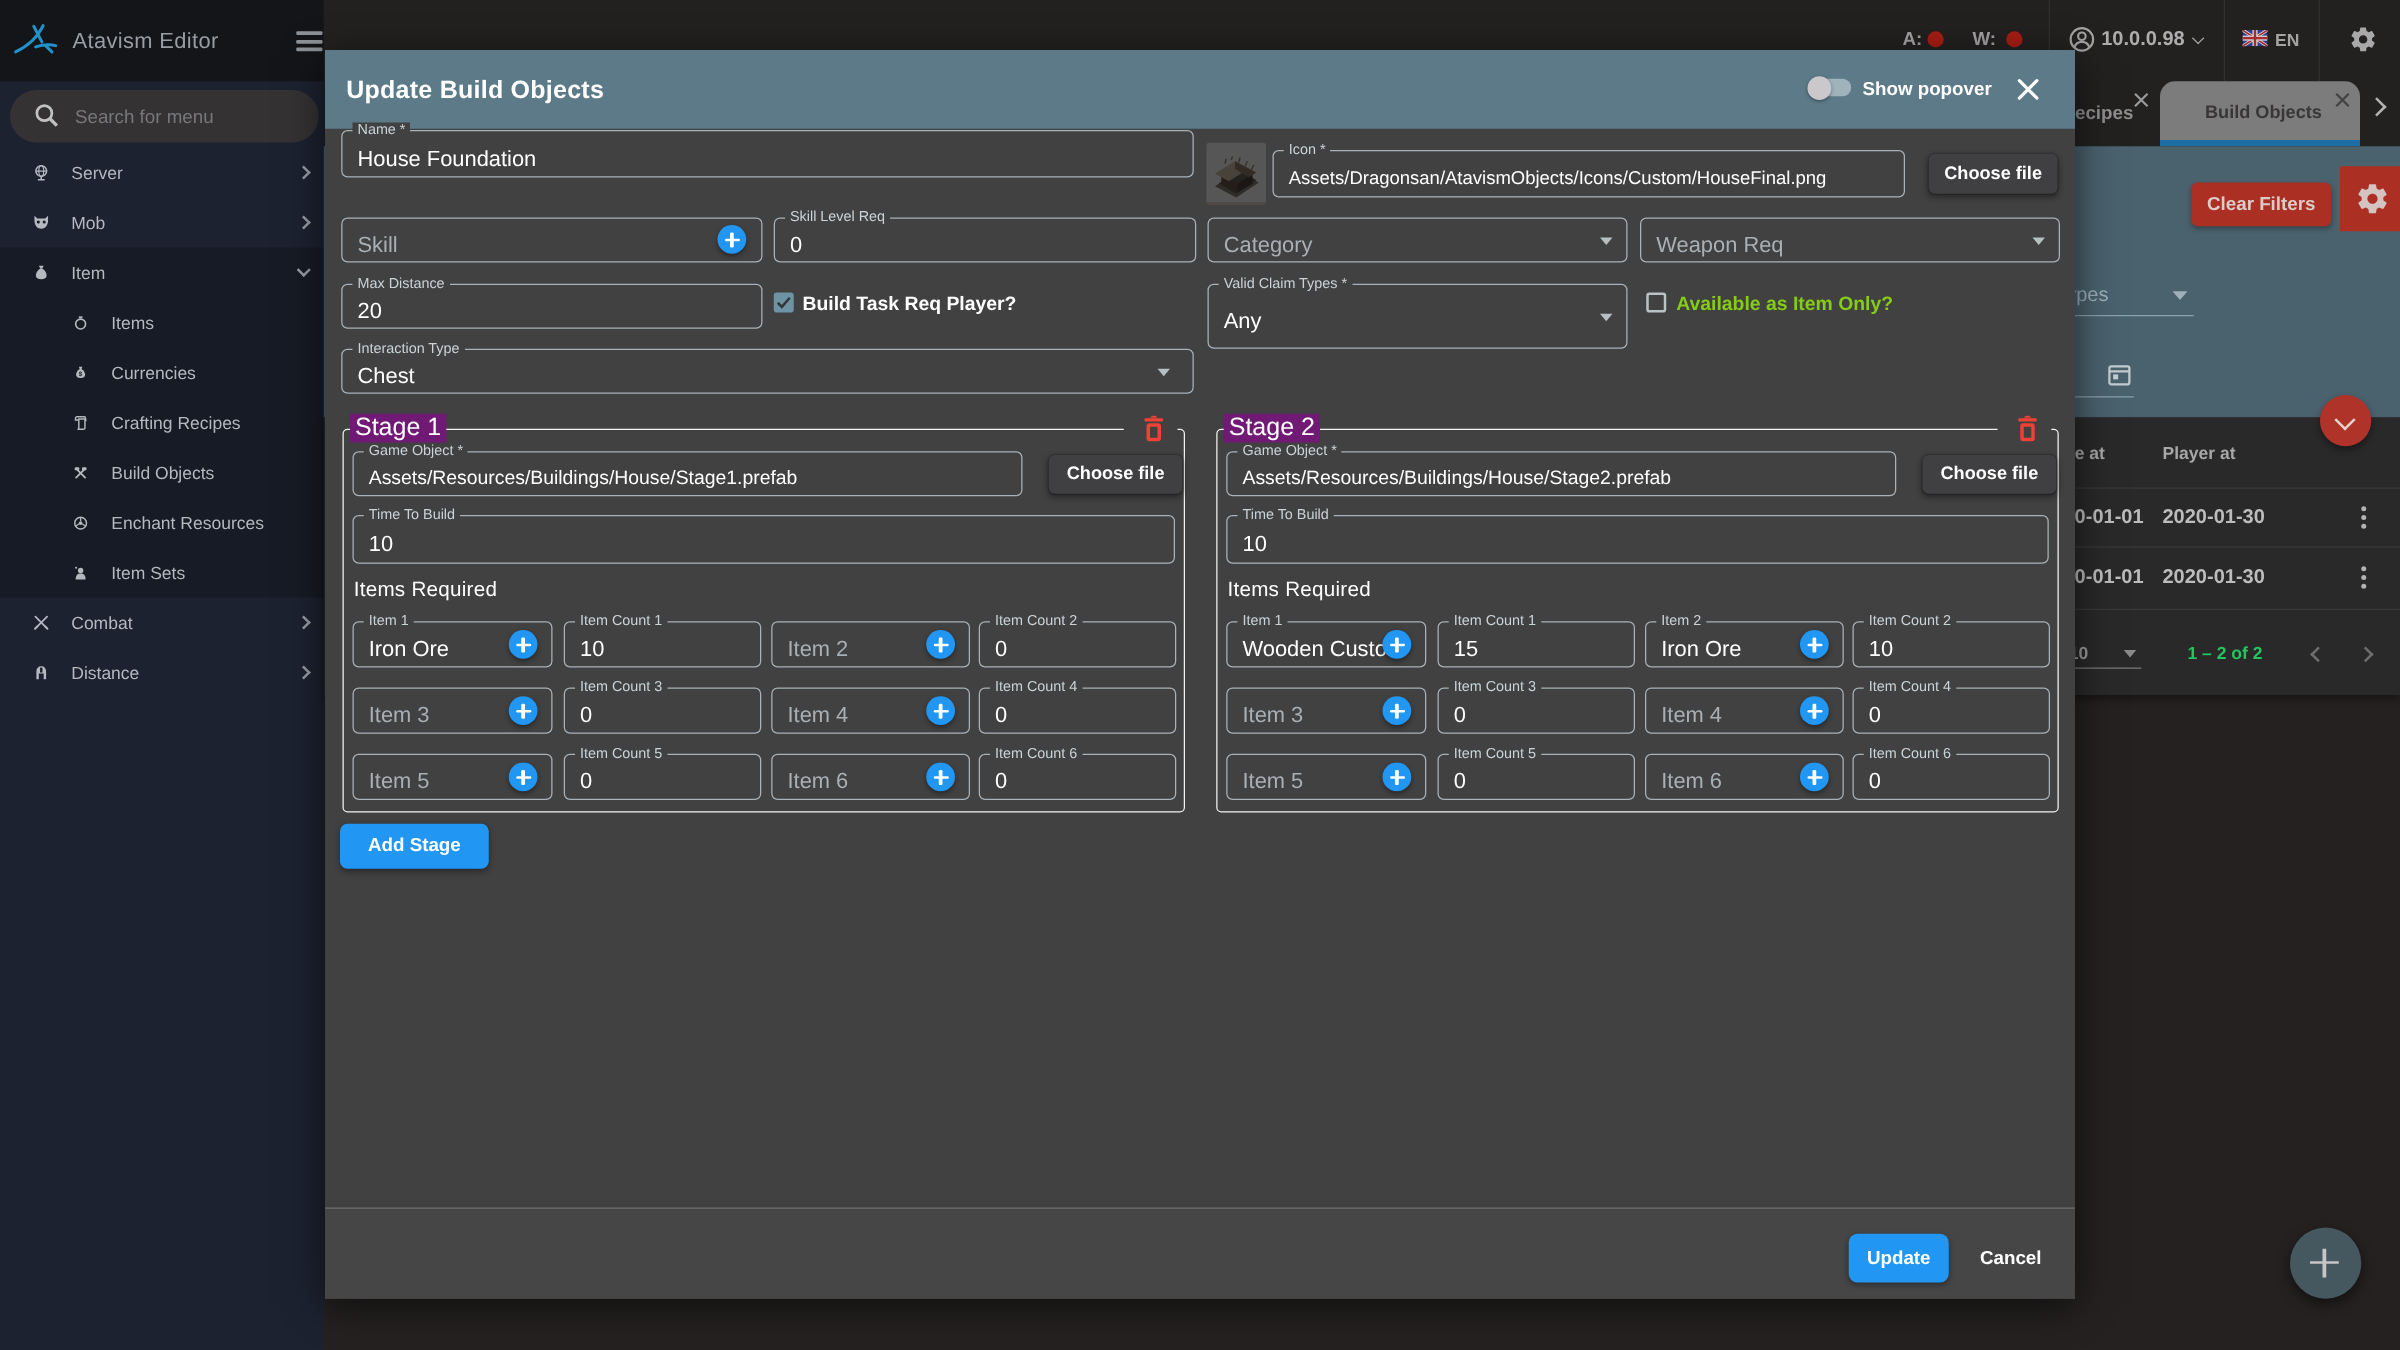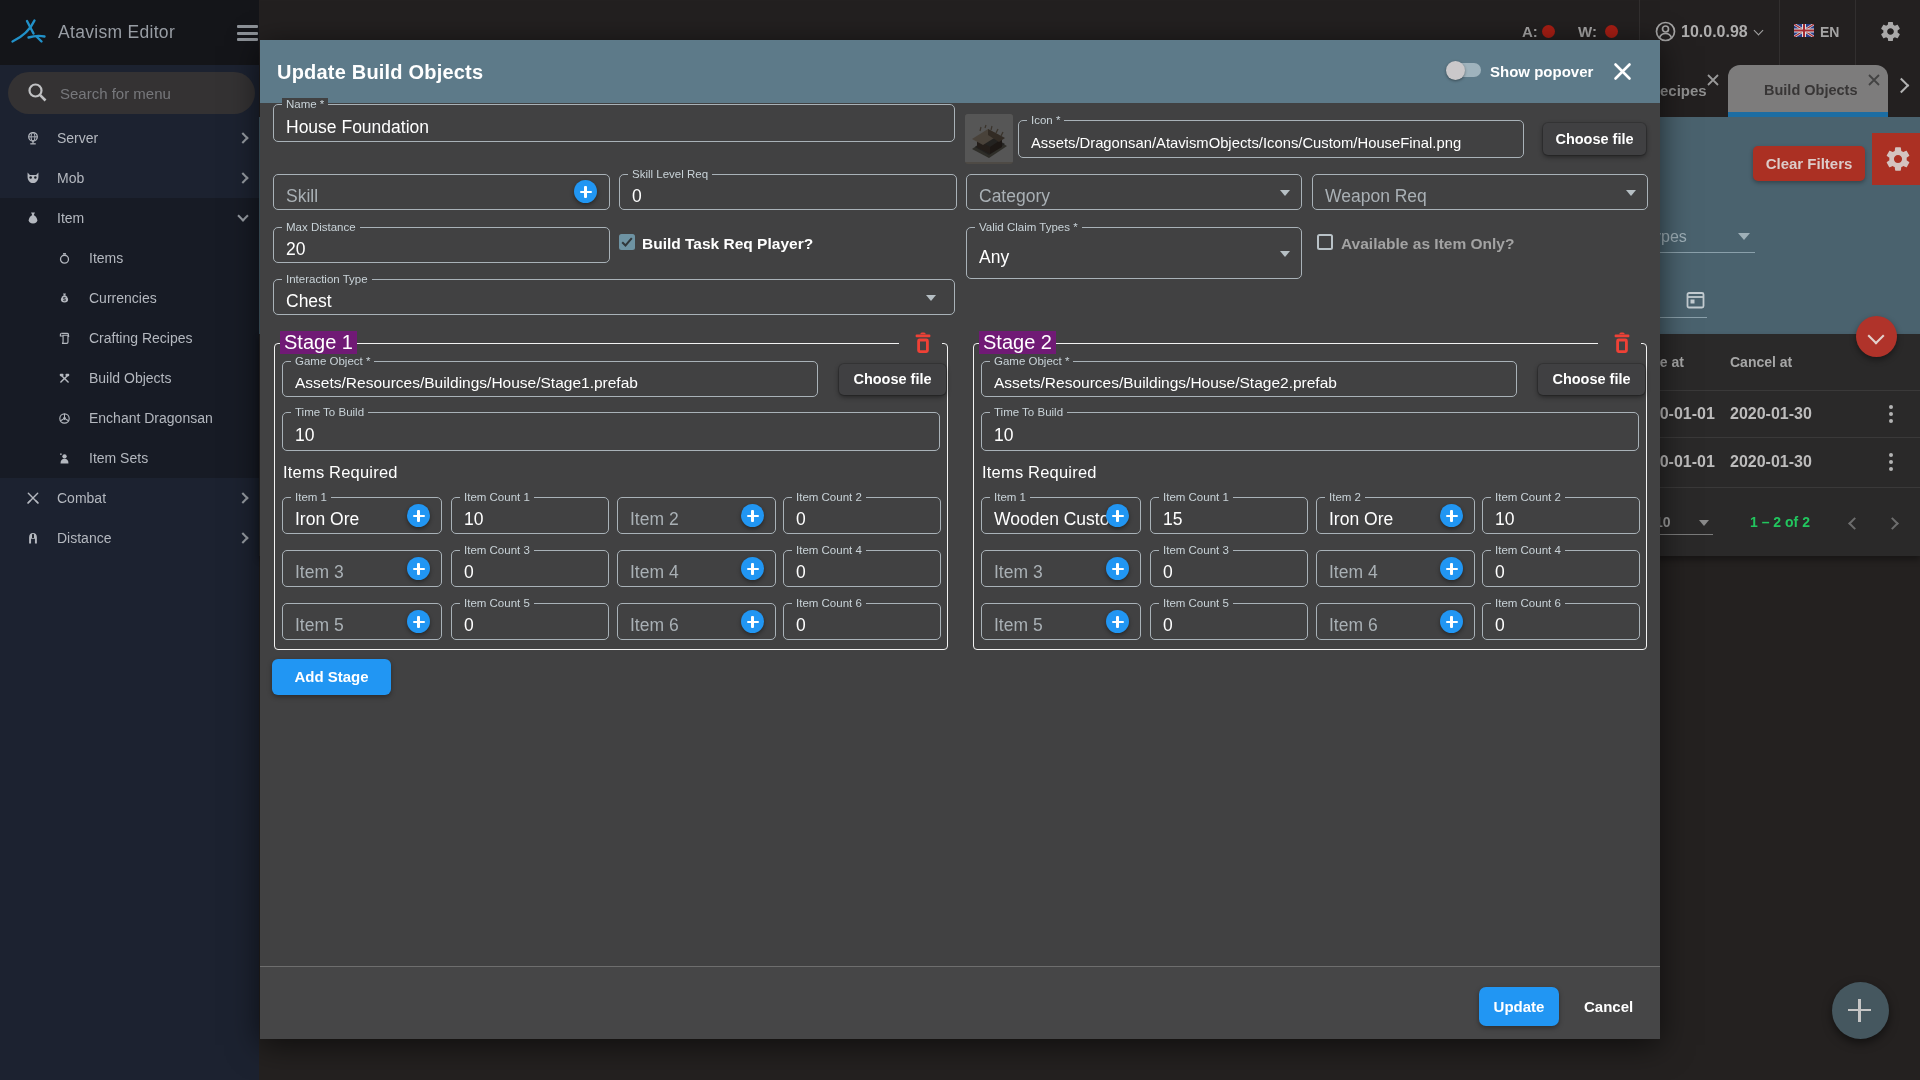--- a/index.html
+++ b/index.html
@@ -143,21 +143,21 @@
 <div class="abs mrow" style="top:398px;">
   <svg class="ic2" viewBox="0 0 18 18">
         <circle cx="9" cy="9" r="6.5" fill="none" stroke="#b4b8bf" stroke-width="1.6"></circle>
         <circle cx="9" cy="9" r="2" fill="#b4b8bf"></circle>
         <g stroke="#b4b8bf" stroke-width="1.4">
           <line x1="9" y1="2.5" x2="9" y2="7"></line>
           <line x1="3.4" y1="12.2" x2="7.3" y2="10"></line>
           <line x1="14.6" y1="12.2" x2="10.7" y2="10"></line>
         </g>
       </svg>
-  <div class="t2">Enchant Dragonsan</div>
+  <div class="t2">Enchant Resources</div>
 </div>
 <div class="abs mrow" style="top:438px;">
   <svg class="ic2" viewBox="0 0 18 18">
         <circle cx="9" cy="6" r="3" fill="#b4b8bf"></circle>
         <path d="M3.5 16 C3.5 11.5 5.5 9.5 9 9.5 C12.5 9.5 14.5 11.5 14.5 16 Z" fill="#b4b8bf"></path>
         <rect x="3" y="2" width="2" height="2" fill="#b4b8bf"></rect>
       </svg>
   <div class="t2">Item Sets</div>
 </div>
 <div class="abs mrow" style="top:478px;">
@@ -249,21 +249,21 @@
 <div class="abs" style="left:1753px; top:155px; width:112px; text-align:center; color:#dcccc9; font-size:15px; font-weight:700;">Clear Filters</div>
 <div class="abs" style="left:1872px; top:133px; width:48px; height:52px; background:#ab3023;"></div>
 <svg class="abs" style="left:1884px; top:145px;" width="28" height="28" viewBox="0 0 24 24">
       <path fill="#d4c3c0" d="M19.4 13c.04-.32.06-.66.06-1s-.02-.68-.06-1l2.1-1.65c.2-.15.25-.42.12-.64l-2-3.46c-.12-.22-.39-.3-.61-.22l-2.49 1c-.52-.4-1.08-.73-1.69-.98l-.38-2.65C14.4 2.18 14.2 2 13.97 2h-3.94c-.23 0-.43.18-.47.4l-.38 2.65c-.61.25-1.17.59-1.69.98l-2.49-1c-.22-.08-.49 0-.61.22l-2 3.46c-.12.22-.07.49.12.64L4.61 11c-.04.32-.06.66-.06 1s.02.68.06 1l-2.1 1.65c-.2.15-.25.42-.12.64l2 3.46c.12.22.39.3.61.22l2.49-1c.52.4 1.08.73 1.69.98l.38 2.65c.04.22.24.4.47.4h3.94c.23 0 .43-.18.47-.4l.38-2.65c.61-.25 1.17-.59 1.69-.98l2.49 1c.22.08.49 0 .61-.22l2-3.46c.12-.22.07-.49-.12-.64L19.4 13zM12 15.5c-1.93 0-3.5-1.57-3.5-3.5s1.57-3.5 3.5-3.5 3.5 1.57 3.5 3.5-1.57 3.5-3.5 3.5z"></path>
     </svg>
 </div>
 
 <div class="abs" id="tablep"></div>
 <div id="table-items">
 <div class="abs" style="left:1624px; top:354px; color:#a7a7a7; font-size:14px; font-weight:700;">Create at</div>
-<div class="abs" style="left:1730px; top:354px; color:#a7a7a7; font-size:14px; font-weight:700;">Cancel at</div>
+<div class="abs" style="left:1730px; top:354px; color:#a7a7a7; font-size:14px; font-weight:700;">Player at</div>
 <div class="tdiv" style="top:390px;"></div>
 <div class="abs trow" style="left:1633px; top:405px;">2020-01-01</div>
 <div class="abs trow" style="left:1730px; top:405px;">2020-01-30</div>
 <div class="dots3" style="top:405px;"></div>
 <div class="tdiv" style="top:437px;"></div>
 <div class="abs trow" style="left:1633px; top:453px;">2020-01-01</div>
 <div class="abs trow" style="left:1730px; top:453px;">2020-01-30</div>
 <div class="dots3" style="top:453px;"></div>
 <div class="tdiv" style="top:487px;"></div>
 <div class="abs" style="left:1655px; top:514px; color:#9e9e9e; font-size:14px; font-weight:600;">10</div>
@@ -345,21 +345,21 @@
 <div class="ckb" style="left:619px; top:234px; background:#6e93a3;"><svg width="16" height="16" viewBox="0 0 16 16">
         <path d="M3.2 8.2 L6.5 11.5 L12.8 4.2" fill="none" stroke="#30373b" stroke-width="2"></path>
       </svg></div>
 <div class="abs" style="left:642px; top:235px; color:#fff; font-size:15.5px; font-weight:700;">Build Task Req Player?</div>
 <div class="fld" style="left:966px; top:227px; width:336px; height:52px;">
       <span class="lbl">Valid Claim Types *</span>
       <span class="val">Any</span>
       <span class="caret"></span>
     </div>
 <div class="ckb" style="left:1317px; top:234px; border:2px solid #b9c2c7;"></div>
-<div class="abs" style="left:1341px; top:235px; color:#a3a3a3; font-size:15.5px; font-weight:700;">Available as Item Only?</div>
+<div class="abs" style="left:1341px; top:235px; color:#84cc16; font-size:15.5px; font-weight:700;">Available as Item Only?</div>
 
 <div class="fld" style="left:273px; top:279px; width:682px; height:36px;">
       <span class="lbl">Interaction Type</span>
       <span class="val">Chest</span>
       <span class="caret" style="right:18px;"></span>
     </div>
 
 <div class="stage" style="left:274px; top:343px; width:674px; height:307px;">
   <span class="legend">Stage 1</span>
   <div class="abs" style="left:624px; top:-15px; width:43px; height:28px; background:#414142;"></div>

